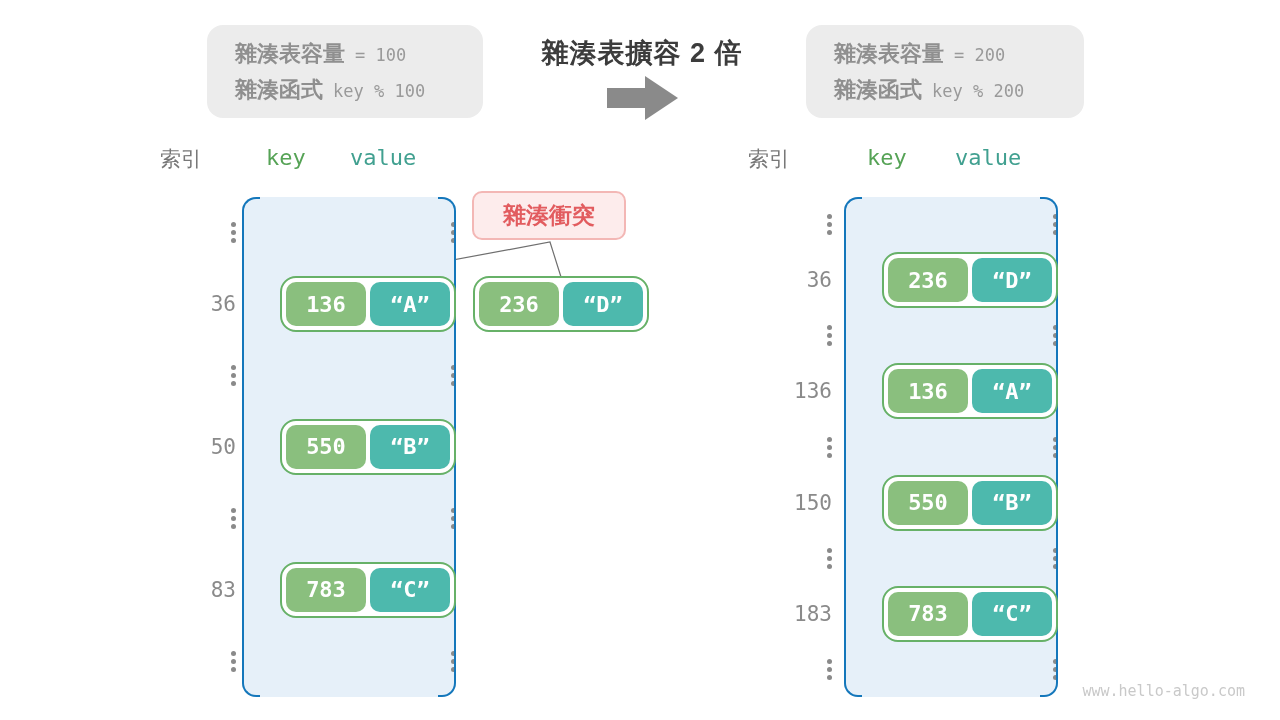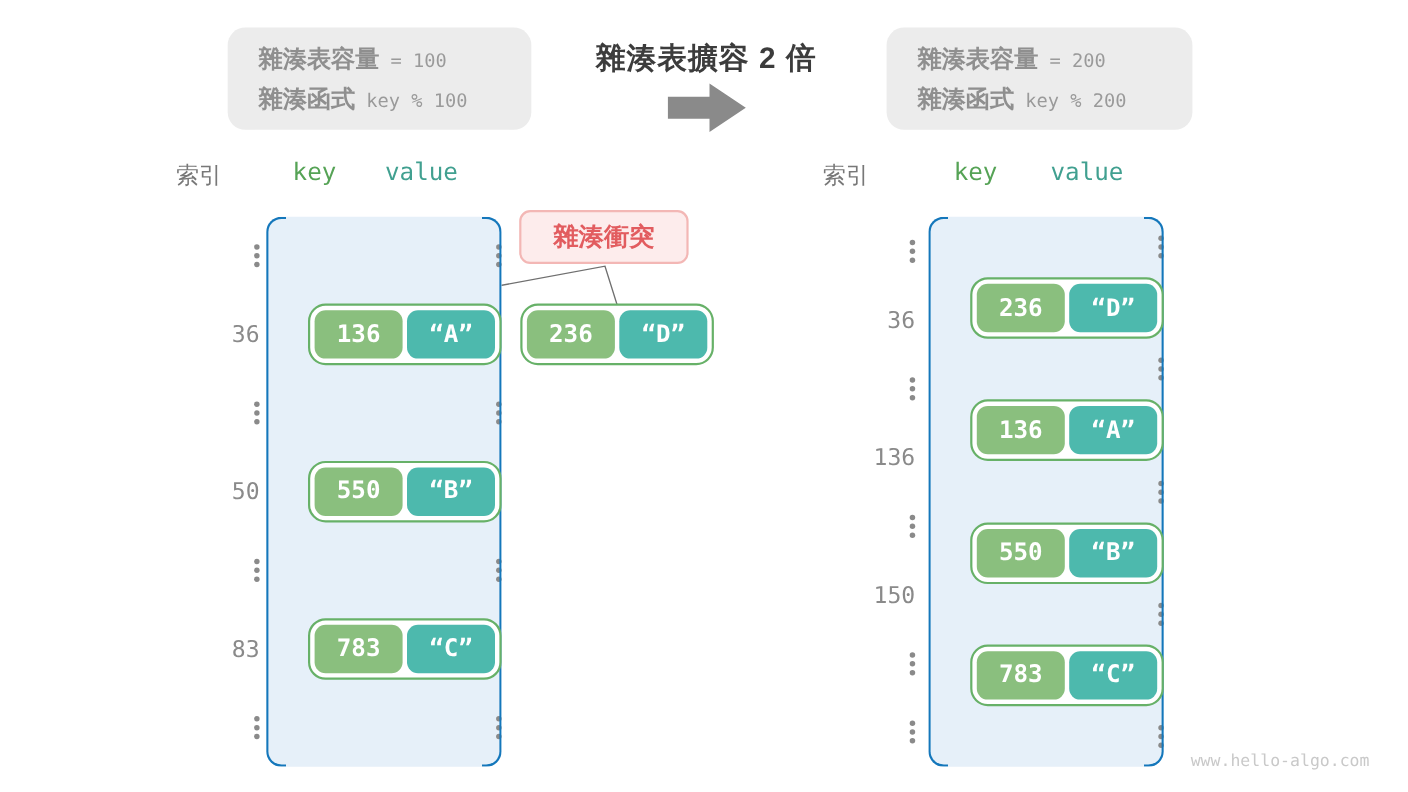--- a/index.html
+++ b/index.html
@@ -180,20 +180,23 @@
         <div class="slot">
           <div class="dots"></div>
         </div>
         <div class="slot">
           <span class="index-label">150</span>
         </div>
         <div class="slot">
           <div class="dots"></div>
         </div>
         <div class="slot">
+          <span class="index-label">183</span>
+        </div>
+        <div class="slot">
           <div class="dots"></div>
         </div>
       </div>
     <div class="abs bucket" style="left:96px;top:52px;width:214px;height:500px;">
         <div class="slot">
           <div class="dots"></div>
         </div>
         <div class="slot">
           <div class="pair">
             <div class="cell key-cell">236</div>

